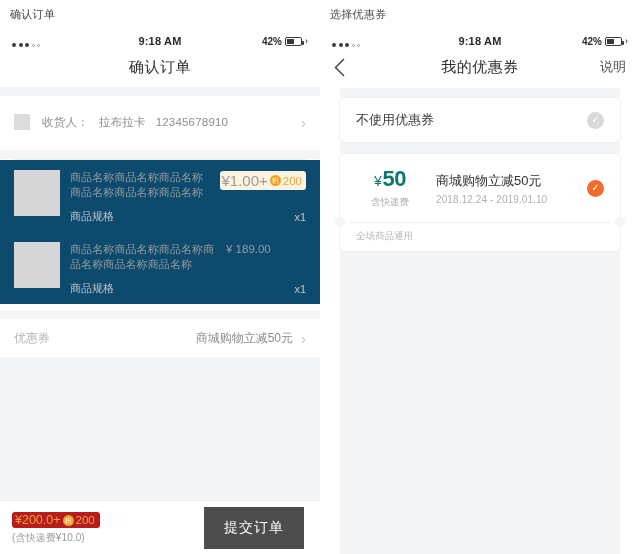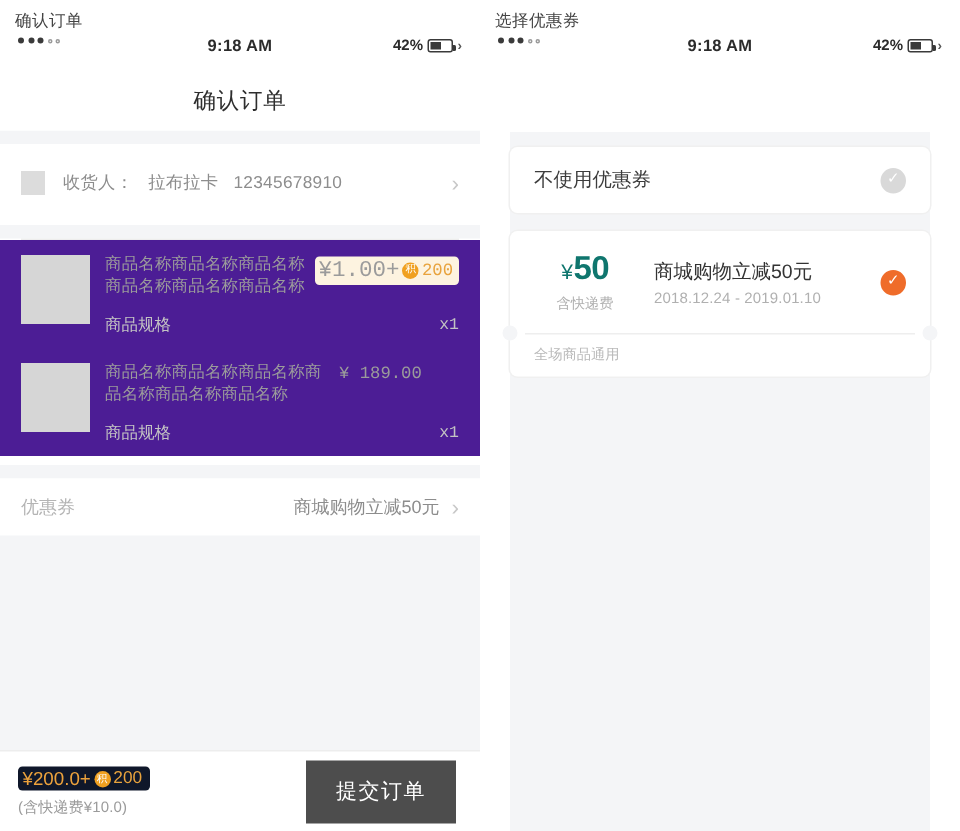--- a/index.html
+++ b/index.html
@@ -11,21 +11,21 @@
   }
   .screens { display: flex; width: 640px; height: 394px; }
   .screen { width: 320px; height: 554px; position: relative; background: #ffffff; }
 
   
   .caption {
     font-size: 11px; color: #444; padding: 7px 0 0 10px;
     letter-spacing: .3px; line-height: 14px;
   }
   .statusbar {
-    height: 22px; display: flex; align-items: flex-start;
+    height: 22px; display: flex; align-items: flex-end;
     padding: 0 12px; position: relative; margin-top: 4px;
   }
   .sb-dots { display: flex; align-items: center; gap: 2.5px; }
   .dot { width: 4px; height: 4px; border-radius: 50%; background: #3b3b3b; }
   .dot.hollow { background: transparent; border: 1px solid #9a9a9a; width: 3px; height: 3px; }
   .sb-time {
     position: absolute; left: 0; right: 0; text-align: center;
     font-size: 11px; font-weight: bold; color: #2b2b2b; letter-spacing: .2px;
   }
   .sb-right {
@@ -70,21 +70,21 @@
   }
   .addr-line1 .name { margin-right: 10px; }
   .chev { color: #c8c8c8; font-size: 15px; font-weight: 300; margin-left: 8px; }
 
   .section-title {
     padding: 12px 14px 10px 14px; font-size: 12.5px; color: #555; background: #fff;
   }
   .divider { height: 1px; background: #ededed; margin: 0 14px; }
 
   .item {
-    display: flex; padding: 10px 14px 6px 14px; background: #4c1d95; font-family: Liberation Mono, monospace;
+    display: flex; padding: 10px 14px 6px 14px; background: #0c4a6e;
   }
   .thumb { width: 46px; height: 46px; background: #d6d6d6; flex: 0 0 46px; margin-right: 10px; }
   .item-main { flex: 1; min-width: 0; }
   .item-toprow { display: flex; align-items: flex-start; }
   .item-name {
     font-size: 11px; color: #9b9b9b; line-height: 15px; flex: 1;
     max-width: 150px; letter-spacing: .1px;
   }
   .item-price { font-size: 11.5px; color: #9b9b9b; white-space: nowrap; margin-left: 6px; padding-top: 1px; }
   .price-badge {
@@ -112,21 +112,21 @@
   .coupon-label { font-size: 12px; color: #b4b4b4; }
   .coupon-value { font-size: 12px; color: #8d8d8d; display: flex; align-items: center; }
 
   .bottombar {
     position: absolute; left: 0; right: 0; bottom: 0; height: 54px;
     background: #fff; display: flex; align-items: center;
     padding-left: 12px; border-top: 1px solid #ededed;
   }
   .total-wrap { flex: 1; }
   .total-badge {
-    display: inline-flex; align-items: center; background: #0f172a;
+    display: inline-flex; align-items: center; background: #b91c1c;
     border-radius: 3px; padding: 1px 5px 1px 3px;
   }
   .total-badge .amt { color: #eca23c; font-size: 12.5px; }
   .total-sub { font-size: 10px; color: #9b9b9b; margin-top: 3px; letter-spacing: .1px; }
   .submit-btn {
     width: 100px; height: 42px; background: #4d4d4d; color: #fff;
     display: flex; align-items: center; justify-content: center;
     font-size: 14px; letter-spacing: 1px; margin-right: 16px; cursor: pointer;
   }
 
@@ -305,20 +305,29 @@
       <div class="sb-time">9:18 AM</div>
       <div class="sb-right">
         <span>42%</span>
         <span class="batt">
             <span class="batt-fill"></span>
           </span>
         <span class="arrow-tip">›</span>
       </div>
     </div>
 
+    <div class="navbar">
+      <div class="nav-back" style="font-size:0;">
+        <svg width="11" height="19" viewBox="0 0 11 19">
+          <polyline points="9.5,1.5 1.5,9.5 9.5,17.5" fill="none" stroke="#4a4a4a" stroke-width="1.6" stroke-linecap="round" stroke-linejoin="round"></polyline>
+        </svg>
+      </div>
+      <div class="nav-title">我的优惠券</div>
+      <div class="nav-right">说明</div>
+    </div>
 
     <div class="rscreen-body">
       <div class="rbg"></div>
       <div class="card-area">
 
         <div class="card card-none">
           <span class="card-none-label">不使用优惠券</span>
           <span class="radio-off">✓</span>
         </div>
 

